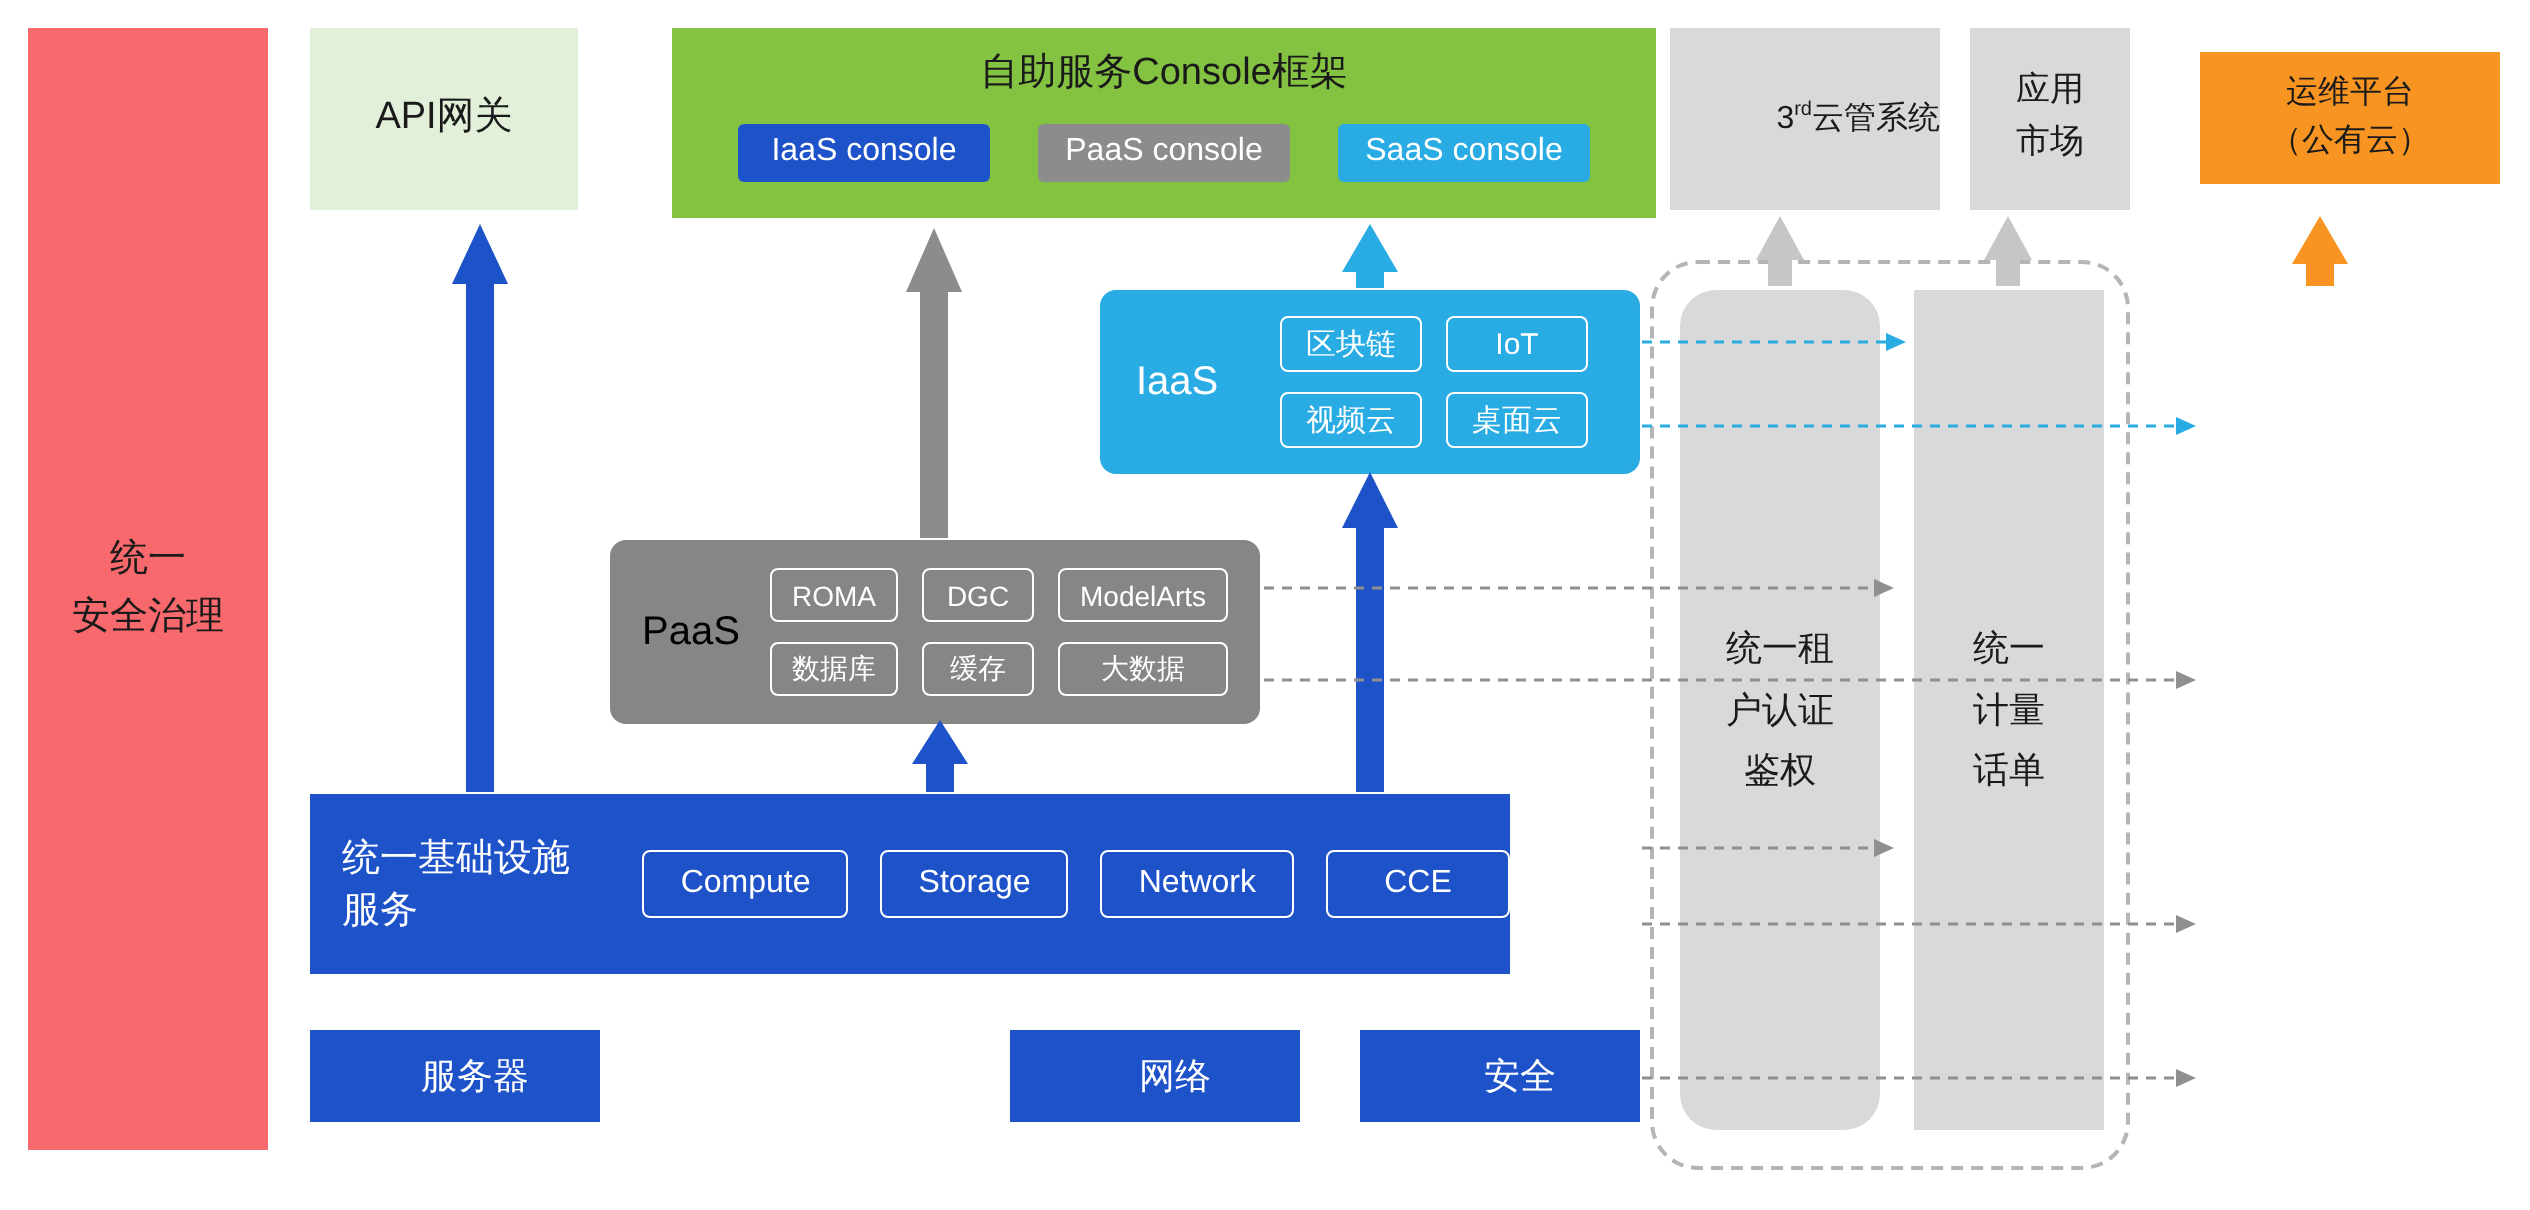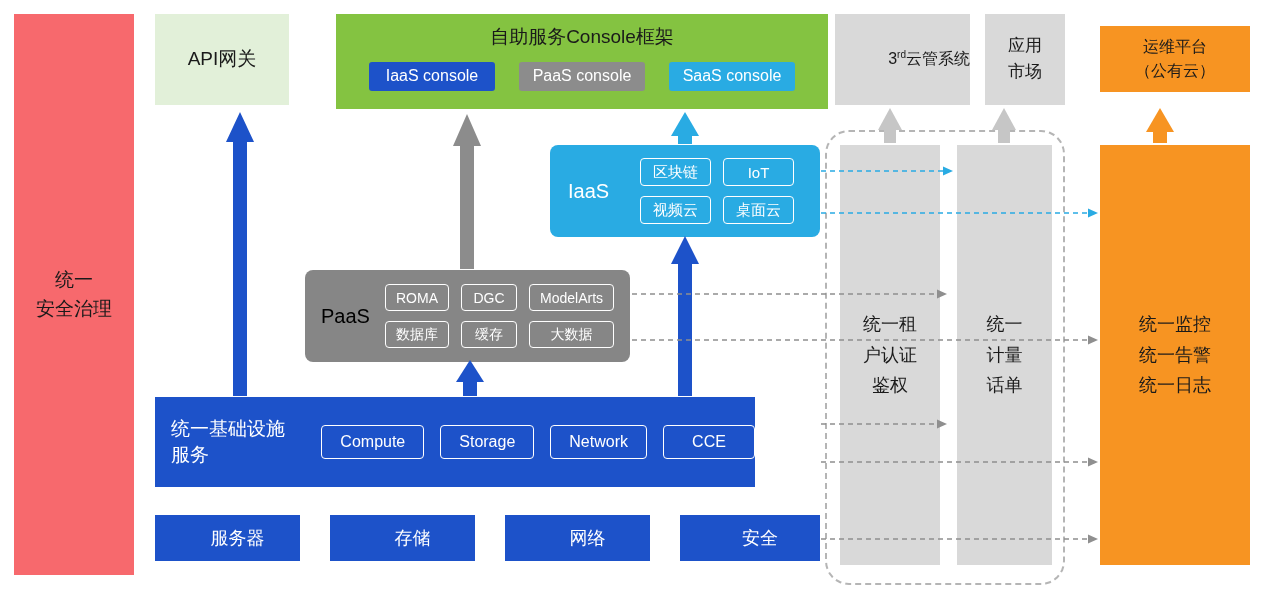--- a/index.html
+++ b/index.html
@@ -116,43 +116,37 @@
     <span class="iaas-label">统一基础设施服务</span>
     <div class="iaas-row">
       <div class="chip">Compute</div>
       <div class="chip">Storage</div>
       <div class="chip">Network</div>
       <div class="chip">CCE</div>
     </div>
   </div>
 
   <div class="node blue hw-box" style="left:155px; top:515px; width:145px; height:46px;">服务器</div>
-  <div class="node blue hw-box" style="left:330px; top:515px; width:145px; height:46px;">存储</div>
   <div class="node blue hw-box" style="left:505px; top:515px; width:145px; height:46px;">网络</div>
   <div class="node blue hw-box" style="left:680px; top:515px; width:140px; height:46px;">安全</div>
 
   <div class="dashed-frame" style="left:825px; top:130px; width:240px; height:455px;"></div>
 
-  <div class="node lgray" style="left:840px; top:145px; width:100px; height:420px;">
+  <div class="node lgray" style="left:840px; top:145px; width:100px; height:420px;border-radius:18px;">
     <span class="lbl bar-label">统一租
 户认证
 鉴权</span>
   </div>
 
   <div class="node lgray" style="left:957px; top:145px; width:95px; height:420px;">
     <span class="lbl bar-label">统一
 计量
 话单</span>
   </div>
 
-  <div class="node orange" style="left:1100px; top:145px; width:150px; height:420px;">
-    <span class="lbl bar-label">统一监控
-统一告警
-统一日志</span>
-  </div>
 
   <svg id="arrows" viewBox="0 0 1265 605">
 
     <g>
       <line x1="240" y1="396" x2="240" y2="142" stroke="#1d52c9" stroke-width="14"></line>
       <polygon points="226,142 254,142 240,112" fill="#1d52c9"></polygon>
     </g>
     <g>
       <line x1="467" y1="269" x2="467" y2="144" stroke="#8c8c8c" stroke-width="14"></line>
       <polygon points="453,146 481,146 467,114" fill="#8c8c8c"></polygon>

